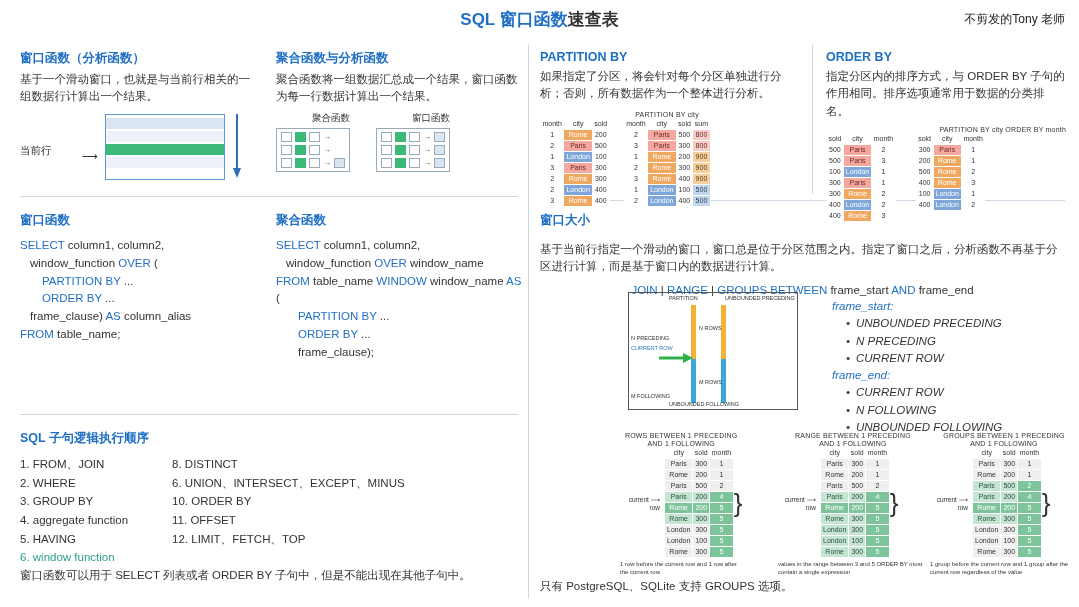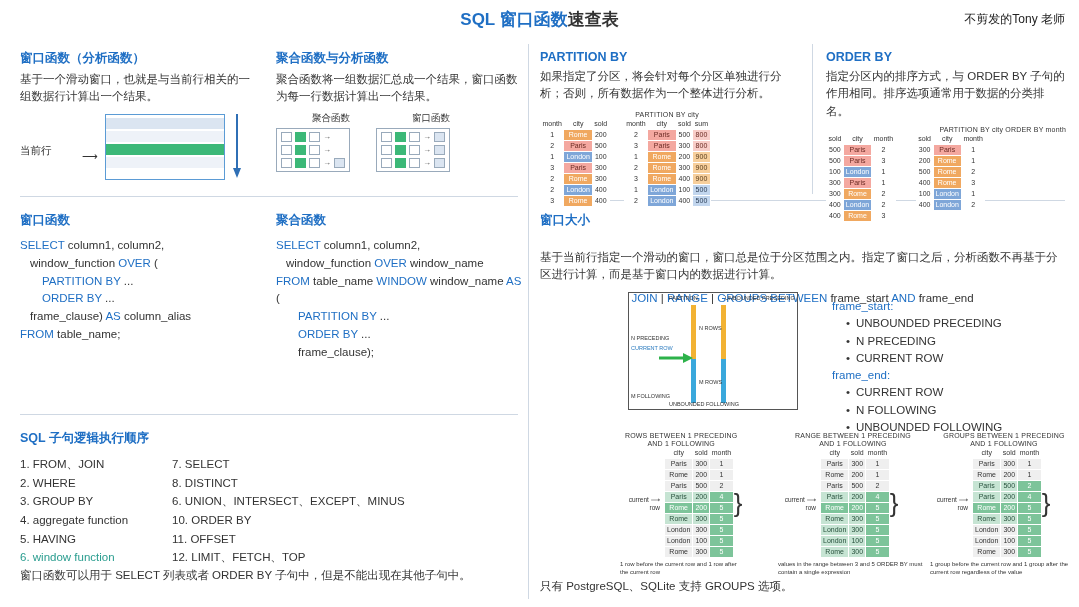--- a/index.html
+++ b/index.html
@@ -77,21 +77,21 @@
   .c-gn  { background:#7dc49a; color:#fff; }
   .c-gnl { background:#c6e4d3; color:#27503c; }
   .c-wh  { background:#ffffff; color:#333; border:1px solid #e3e3e3; }
   .c-gy  { background:#efefef; color:#333; }
 
   
   .frame-diag { position:relative; width:170px; height:118px; border:1px solid #555; }
   .fd-label { position:absolute; font-size:5.5px; color:#333; }
   .fd-bar { position:absolute; }
 
-  .bullets { font-size:11.5px; line-height:1.5; }
+  .bullets { font-size:11.5px; line-height:1.5;font-style:italic; }
   .bullets .lbl { color:#1f6fc4; }
   .bullets ul { margin:0 0 0 14px; padding:0; }
   .bullets li { list-style:none; position:relative; padding-left:10px; }
   .bullets li:before { content:"•"; position:absolute; left:0; }
 
   .rowsbox { font-size:11.5px; color:#1f6fc4; text-align:center; }
   .rowsbox .dark { color:#333; }
 
   .tbl-note { font-size:6px; color:#333; line-height:1.3; text-align:left; margin-top:3px; }
   .curlabel { font-size:6.5px; color:#333; }
@@ -221,21 +221,20 @@
     <div class="ord-wrap" style="margin-top:8px;">
       <div class="ord-col">
         <div>1.  FROM、JOIN</div>
         <div>2.  WHERE</div>
         <div>3.  GROUP BY</div>
         <div>4.  aggregate function</div>
         <div>5.  HAVING</div>
         <div class="hl">6.  window function</div>
       </div>
       <div class="ord-col">
-        <div>7.  SELECT</div>
         <div>8.  DISTINCT</div>
         <div>6.  UNION、INTERSECT、EXCEPT、MINUS</div>
         <div>10. ORDER BY</div>
         <div>11. OFFSET</div>
         <div>12. LIMIT、FETCH、TOP</div>
       </div>
     </div>
     <div class="body-text" style="">窗口函数可以用于 SELECT 列表或者 ORDER BY 子句中，但是不能出现在其他子句中。</div>
   </div>
 
@@ -438,21 +437,21 @@
                 <td class="c-wh">2</td>
               </tr>
         </tbody>
           </table>
       </div>
     </div>
   </div>
 
   <div class="sec" style="left:540px; top:212px; width:525px;">
     <div class="h-blue">窗口大小</div>
-    <div class="body-text" style="margin-top:20px;font-family:Liberation Serif, serif;">基于当前行指定一个滑动的窗口，窗口总是位于分区范围之内。指定了窗口之后，分析函数不再基于分区进行计算，而是基于窗口内的数据进行计算。</div>
+    <div class="body-text" style="margin-top:12px;font-family:Liberation Serif, serif;">基于当前行指定一个滑动的窗口，窗口总是位于分区范围之内。指定了窗口之后，分析函数不再基于分区进行计算，而是基于窗口内的数据进行计算。</div>
     <div class="rowsbox" style="margin-top:8px;">
       <span>JOIN</span>
       <span class="dark">|</span>
       <span>RANGE</span>
       <span class="dark">|</span>
       <span>GROUPS</span>
       <span>BETWEEN</span>
       <span class="dark">frame_start</span>
       <span>AND</span>
       <span class="dark">frame_end</span>

